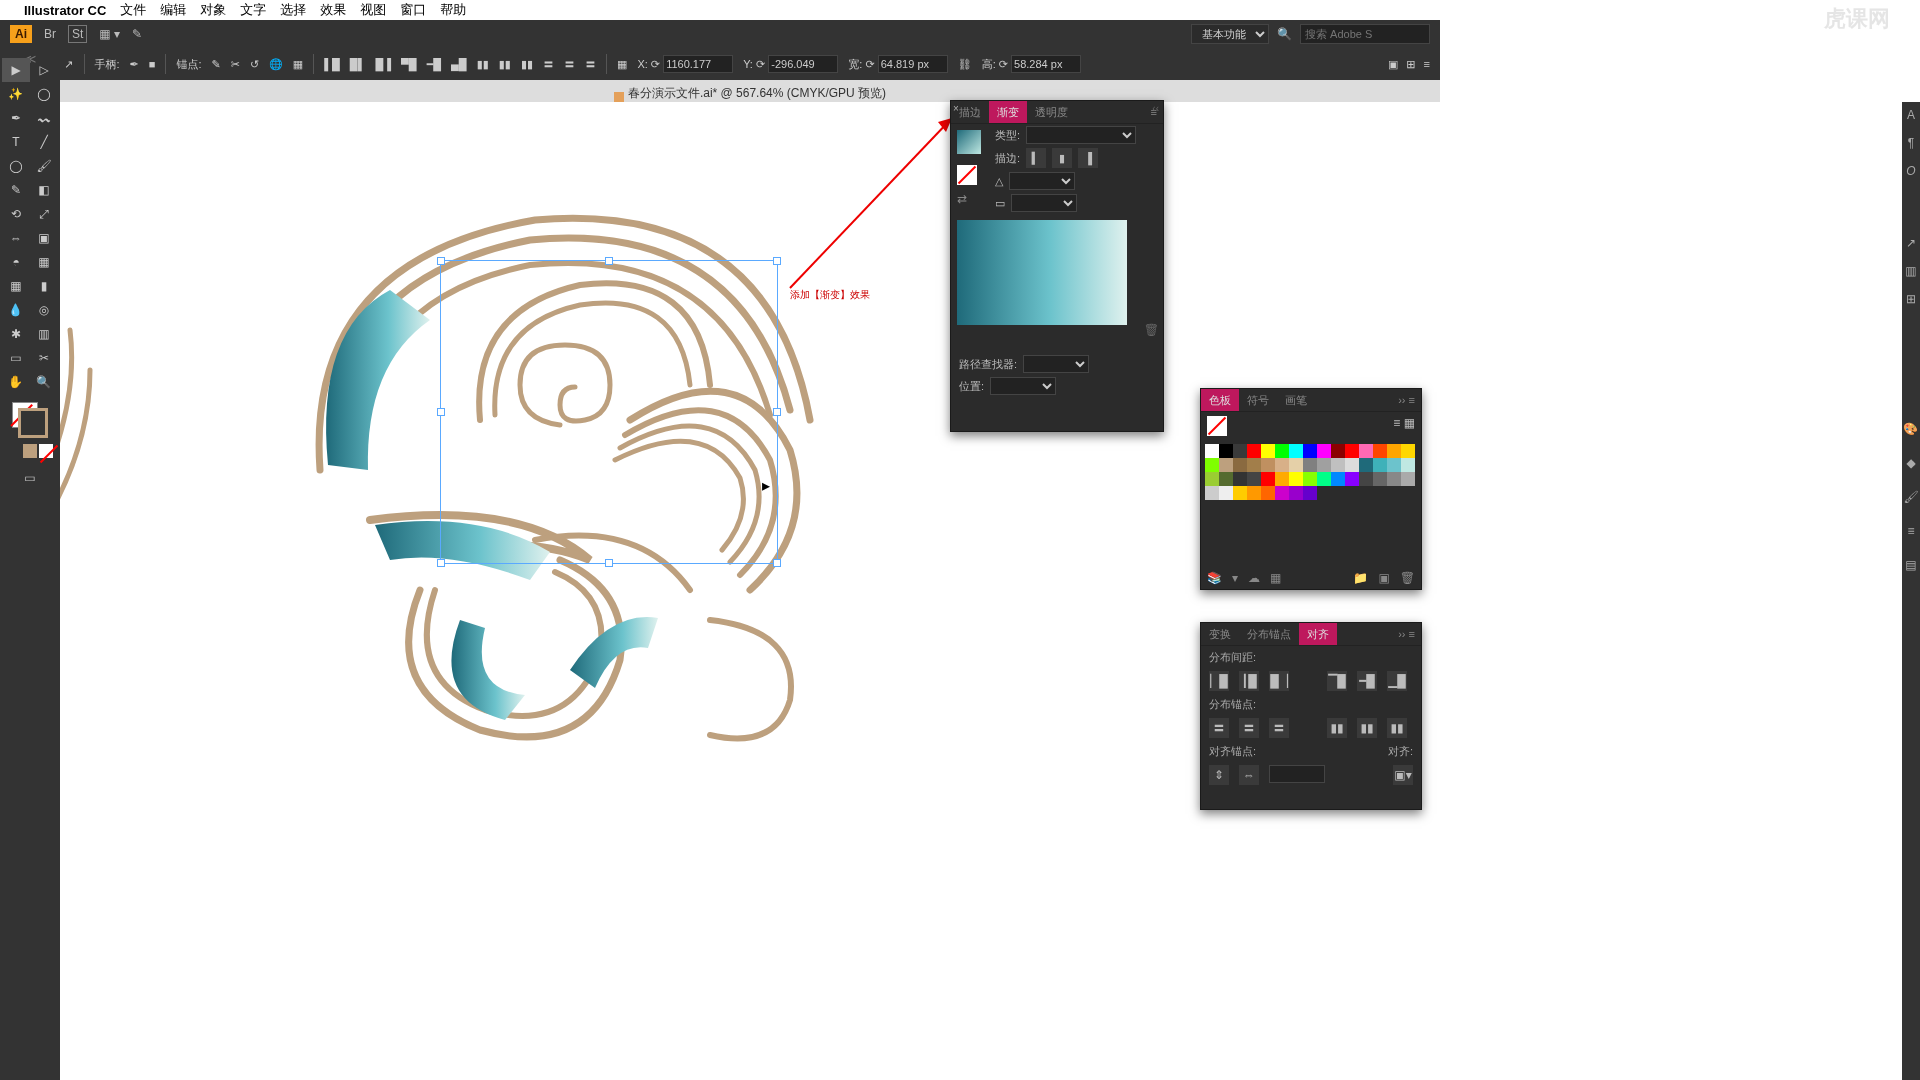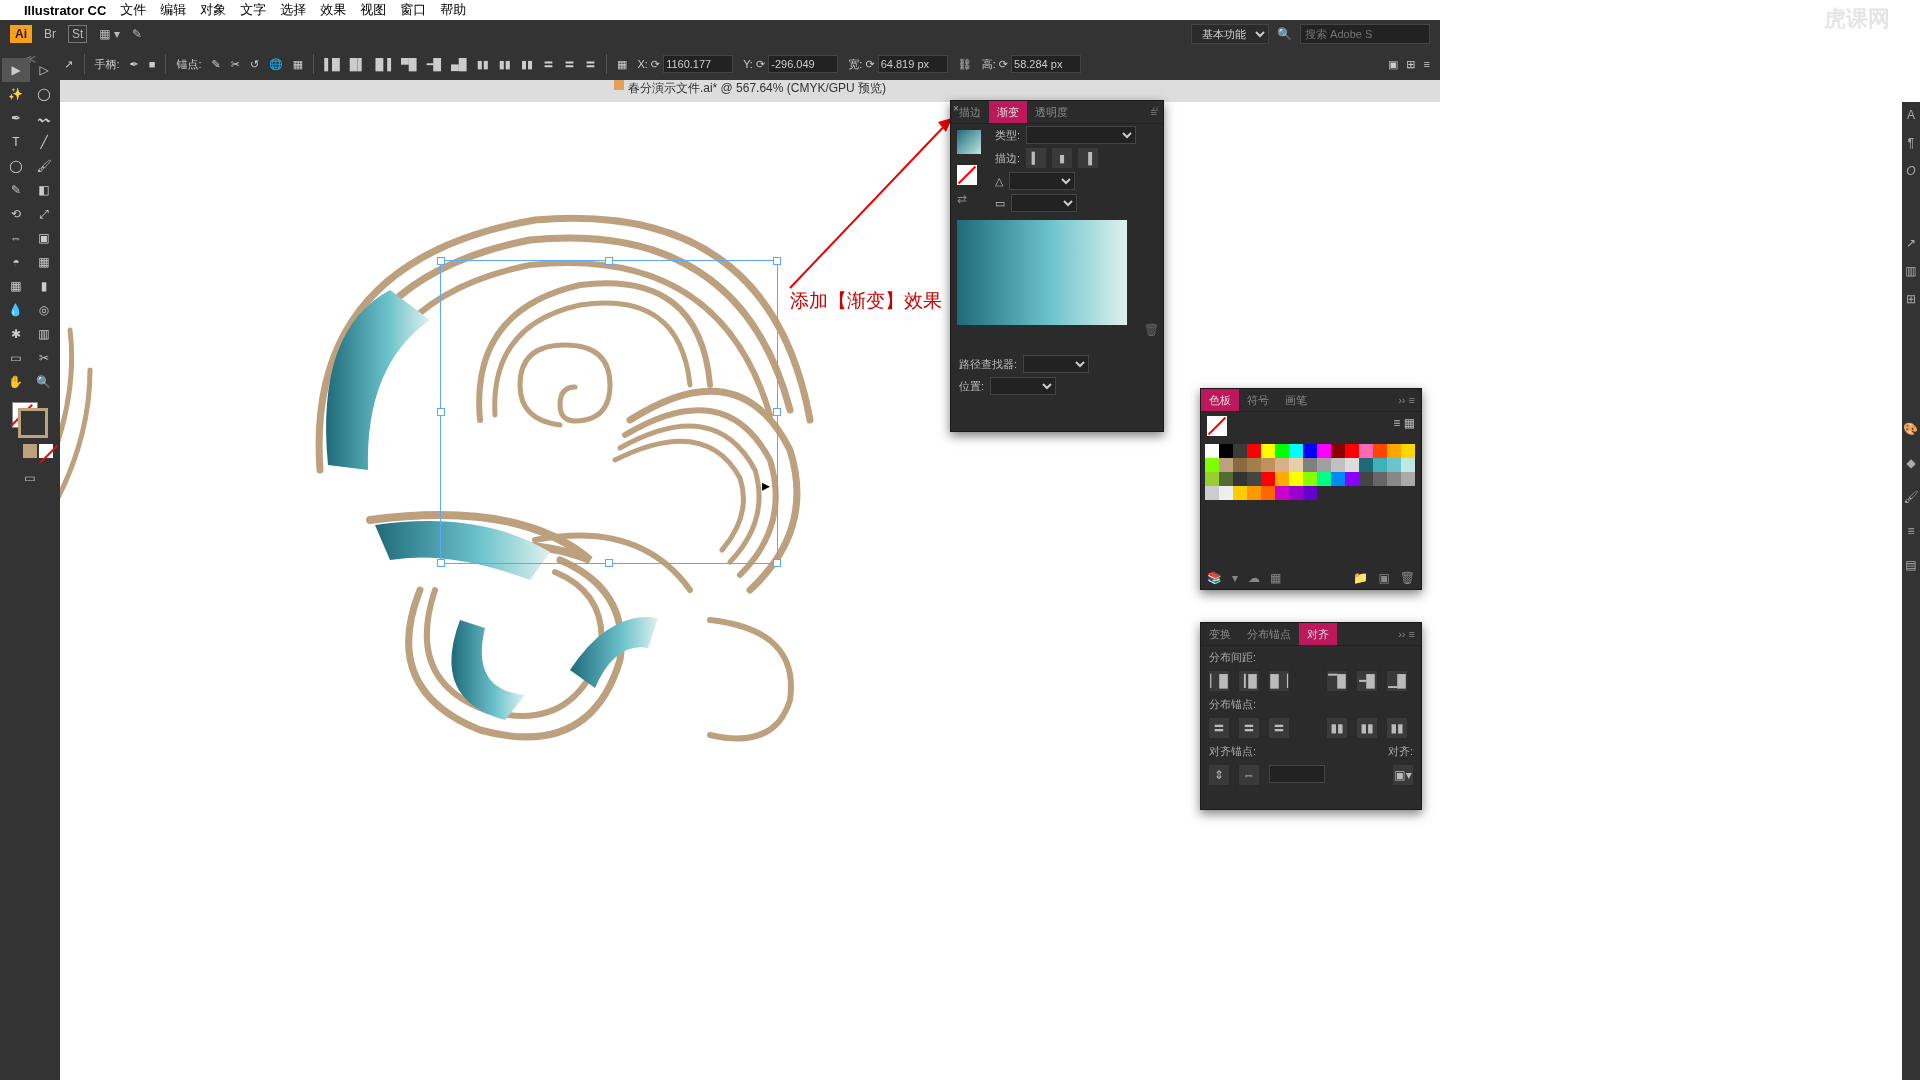--- a/index.html
+++ b/index.html
@@ -1,21 +1,21 @@
 <!DOCTYPE html>
 <html><head>
 <meta charset="utf-8">
 <style>
   html,body{margin:0;padding:0;width:1440px;height:807px;background:#fff;font-family:"PingFang SC","Microsoft YaHei",sans-serif;font-size:12px;color:#ccc;overflow:hidden}
   .menubar{height:20px;background:#fff;display:flex;align-items:center;gap:14px;padding:0 10px;color:#000;font-size:13px}
   .apple{font-size:14px}
   .appname{font-weight:700}
   .toolbar1{height:28px;background:#333;display:flex;align-items:center;padding:0 10px;gap:12px;color:#bbb}
   .toolbar2{height:32px;background:#333;display:flex;align-items:center;padding:0 10px;gap:10px;color:#ccc;font-size:11px}
-  .doc-title{height:22px;background:#ddd;display:flex;align-items:flex-start;justify-content:center;color:#333;margin-left:60px;margin-right:0}
+  .doc-title{height:22px;background:#ddd;display:flex;align-items:flex-end;justify-content:center;color:#333;margin-left:60px;margin-right:0}
   .toolbox{position:absolute;left:0;top:48px;width:60px;bottom:0;background:#333;display:flex;flex-direction:column;align-items:center;padding-top:4px}
   .toolcell{width:28px;height:24px;display:flex;align-items:center;justify-content:center;color:#ccc}
   .trow{display:flex}
   .fillstroke{width:40px;height:40px;margin-top:6px;position:relative}
   .fillstroke .fill{position:absolute;left:2px;top:2px;width:24px;height:24px;background:#fff;border:1px solid #888}
   .fillstroke .fill:after{content:"";position:absolute;left:-2px;top:22px;width:30px;height:2px;background:red;transform:rotate(-45deg);transform-origin:left}
   .fillstroke .stroke{position:absolute;right:2px;bottom:2px;width:24px;height:24px;border:3px solid #bda07e;background:#333}
   .colormodes{display:flex;gap:2px;margin-top:4px}
   .cm{width:14px;height:14px}
   .panel{position:absolute;background:#2b2b2b;border:1px solid #1a1a1a;box-shadow:0 4px 10px rgba(0,0,0,0.5);color:#bbb}
@@ -41,21 +41,21 @@
   .coord input{width:64px;background:#222;border:1px solid #444;color:#ccc;height:16px;font-size:11px;padding:0 2px}
   .menu-right{margin-left:auto;display:flex;align-items:center;gap:8px}
   .search{background:#222;border:1px solid #444;width:120px;height:18px;font-size:11px;padding:0 4px;color:#888}
   .workspace-sel{background:#2b2b2b;border:1px solid #444;color:#ccc;height:20px;font-size:11px;padding:0 6px}
   .right-rail{position:absolute;right:0;top:102px;width:18px;height:300px;background:#333;display:flex;flex-direction:column;align-items:center;gap:14px;padding-top:6px;color:#aaa}
   .right-rail2{position:absolute;right:0;top:402px;width:18px;bottom:0;background:#333;display:flex;flex-direction:column;align-items:center;gap:20px;padding-top:20px;color:#aaa}
   .panel-menu{margin-left:auto;padding:0 6px;color:#888}
   .close-x{position:absolute;top:2px;left:2px;color:#aaa;font-size:10px}
   .close-x2{position:absolute;top:2px;right:4px;color:#666;font-size:10px}
   .red-arrow{position:absolute;left:780px;top:110px;width:180px;height:180px;pointer-events:none}
-  .annot{position:absolute;left:790px;top:288px;color:#c00;font-size:19px}
+  .annot{position:absolute;left:790px;top:288px;color:#c00;font-size:10px}
   .canvas-art{position:absolute;left:60px;top:150px;width:800px;height:600px}
   .watermark{position:absolute;right:30px;top:4px;color:#ccc;font-size:22px;opacity:.5;font-weight:600}
   .sel-box{position:absolute;left:440px;top:260px;width:336px;height:302px;border:1px solid #5aa9ff}
   .handle{position:absolute;width:6px;height:6px;background:#fff;border:1px solid #5aa9ff}
   .bottom-icons{position:absolute;bottom:4px;left:6px;right:6px;display:flex;gap:10px;color:#888;align-items:center}
   select.dark{background:#222;color:#ccc;border:1px solid #444;height:18px;font-size:11px}
   svg{display:block}
 </style>
 </head>
 <body>

